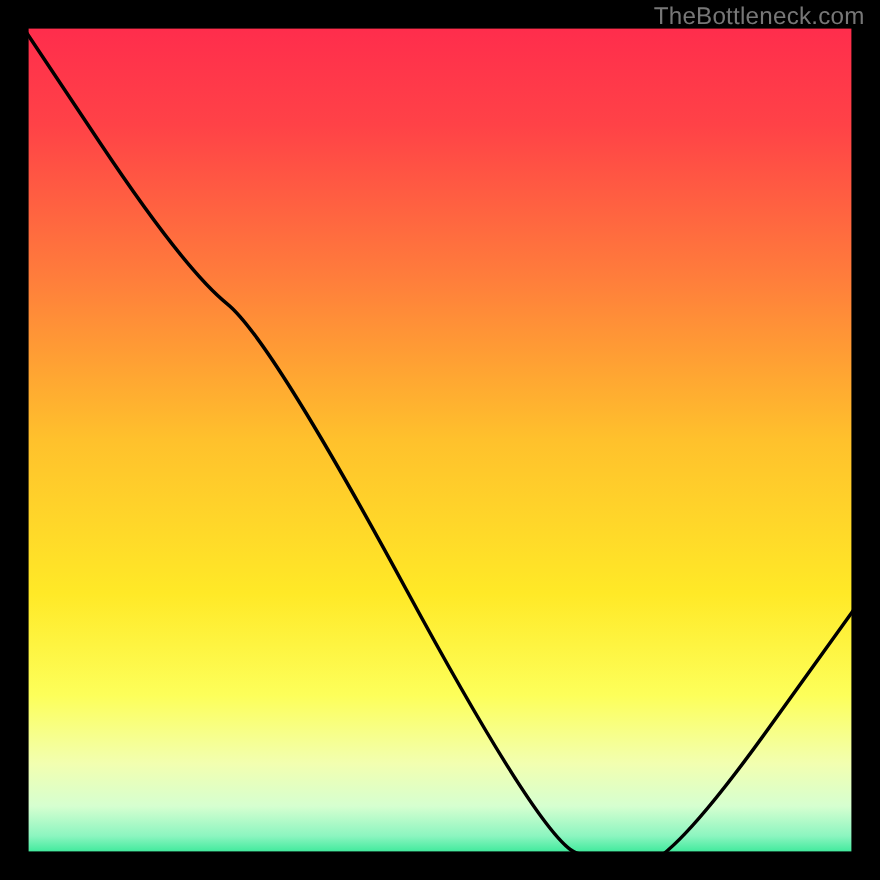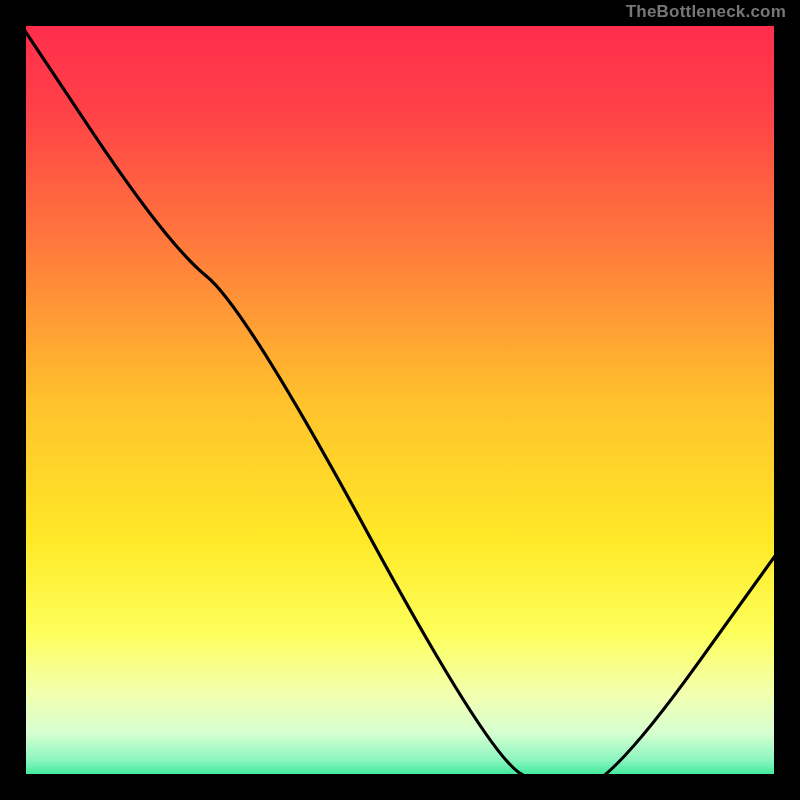--- a/index.html
+++ b/index.html
@@ -16,22 +16,22 @@
     top: 0;
     width: 800px;
     height: 800px;
     box-sizing: border-box;
   }
   .watermark {
     position: absolute;
     top: 2px;
     right: 14px;
     font-family: Arial, Helvetica, sans-serif;
-    font-size: 17px;
-    font-weight: 700;
+    font-size: 22px;
+    font-weight: 400;
     color: #777777;
     letter-spacing: 0.2px;
   }
 </style>
 </head>
 <body>
 
 <div class="frame">
   <svg id="chart-svg" width="800" height="800" viewBox="0 0 800 800">
     <defs>

